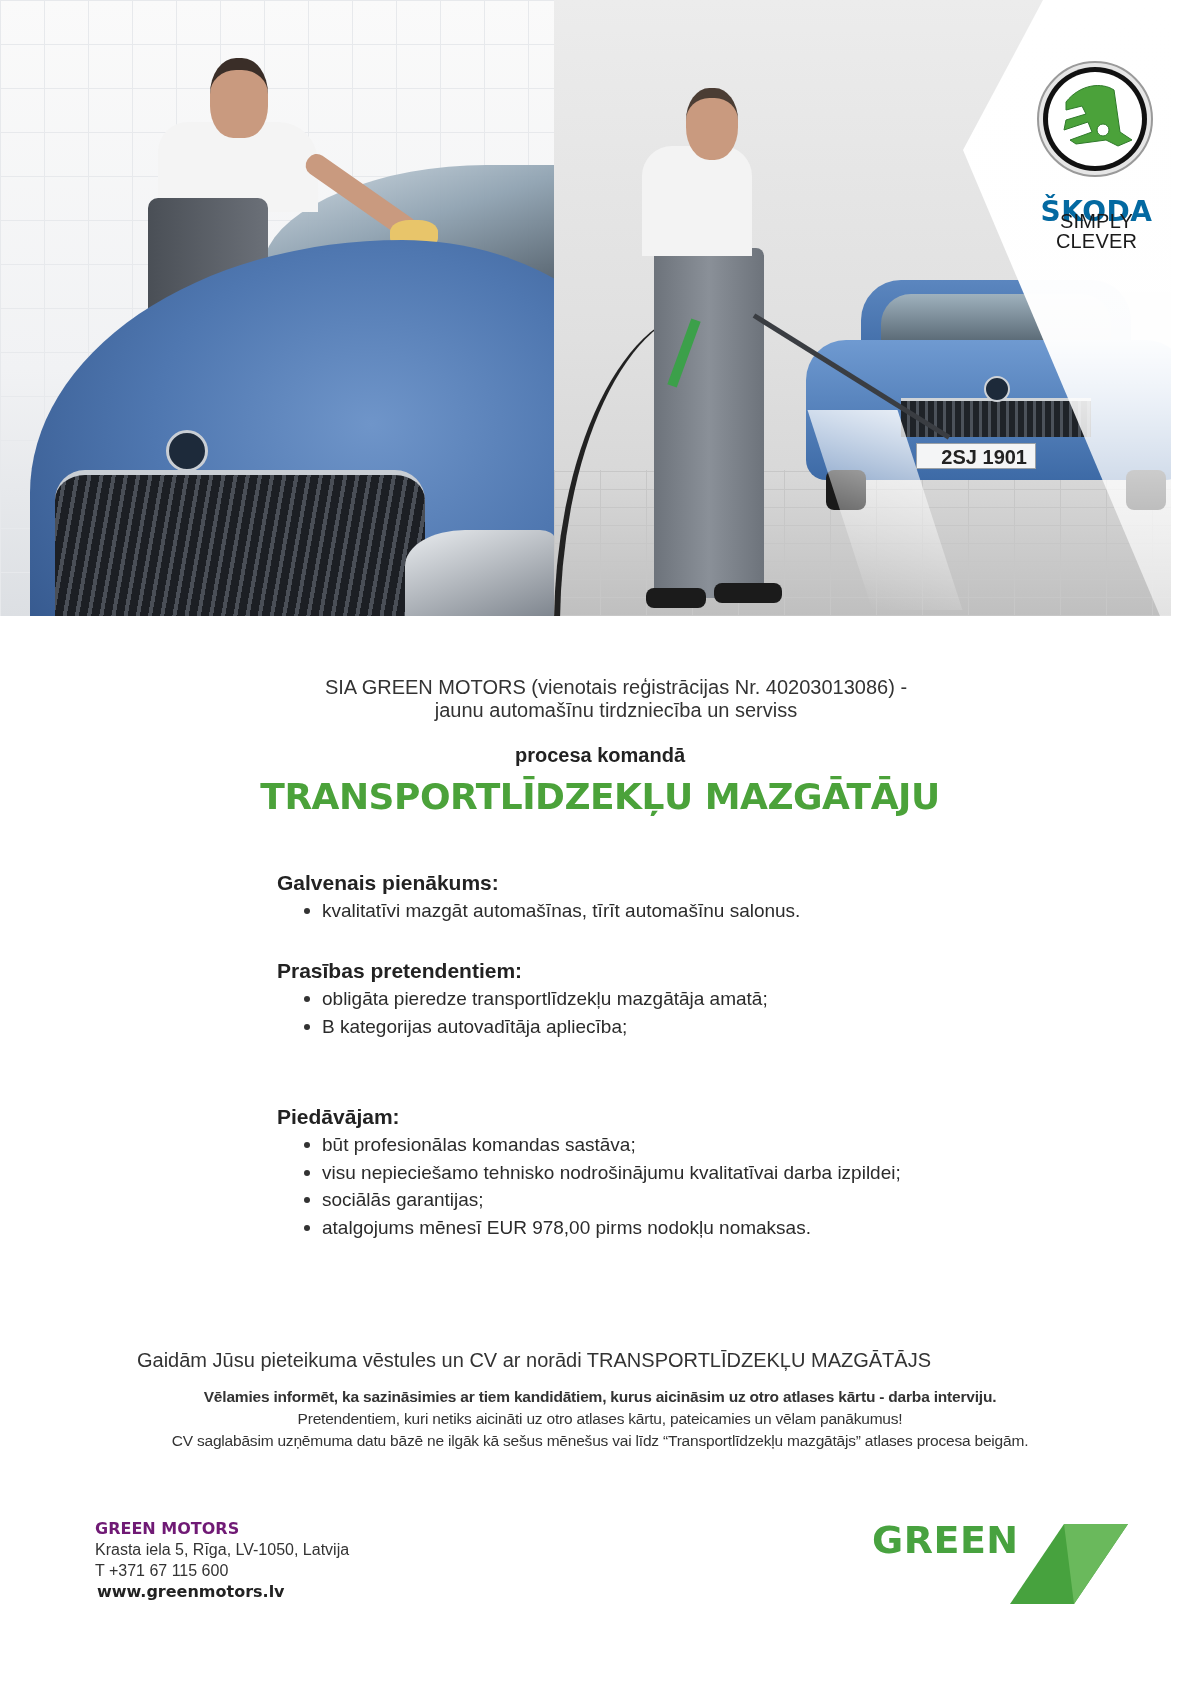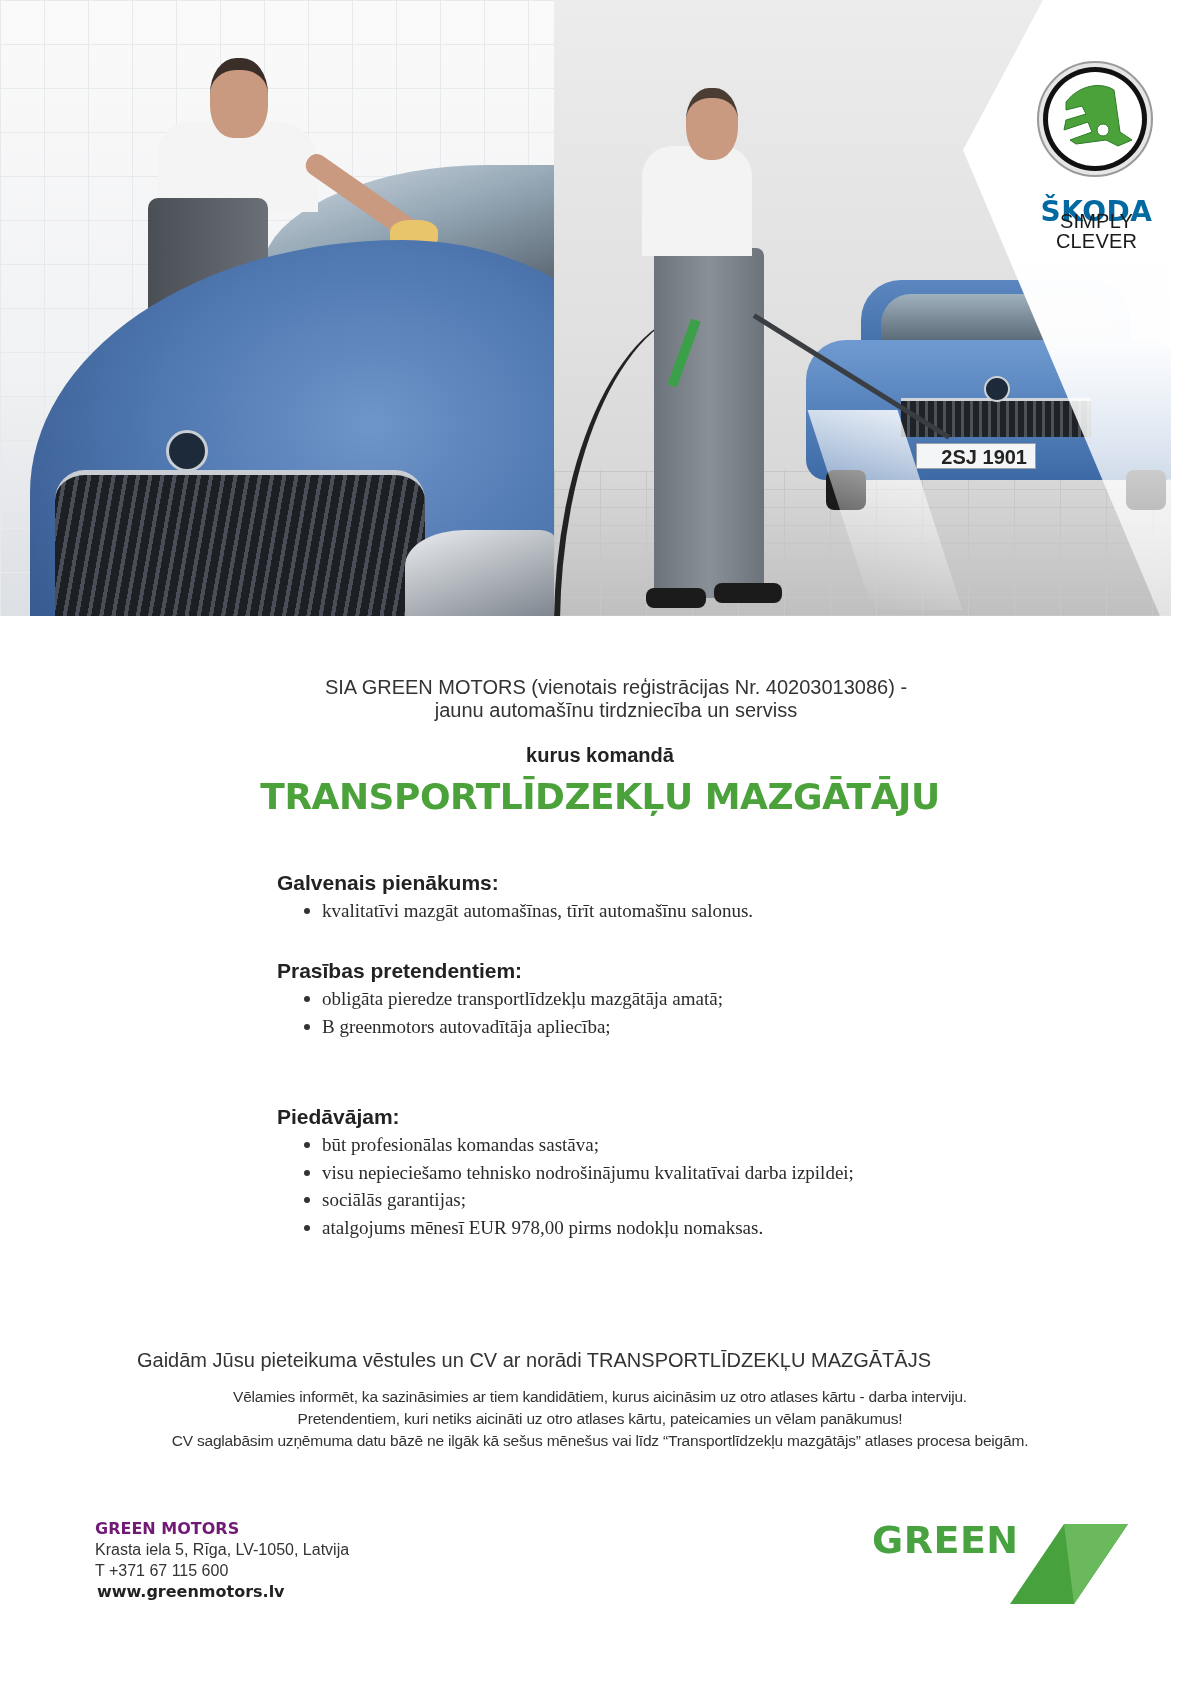--- a/index.html
+++ b/index.html
@@ -59,21 +59,21 @@
   .skoda-logo { position:absolute; left:1036px; top:60px; width:118px; height:118px; }
   .skoda-word { position:absolute; left:1024px; top:196px; width:145px; text-align:center; font-family:"DejaVu Sans", sans-serif; font-weight:bold; font-size:28px; letter-spacing:0.5px; color:#0369a1; line-height:32px; }
   .skoda-tag { position:absolute; left:1024px; top:211px; width:145px; text-align:center; font-size:20px; color:#1a1a1a; line-height:20px; letter-spacing:0.2px; }
 
   .company-line { position:absolute; left:16px; width:1200px; text-align:center; font-size:20px; color:#333; line-height:22px; }
   .invite { position:absolute; left:0; top:741px; width:1200px; text-align:center; font-weight:bold; font-size:20px; color:#222; line-height:28px; }
   .headline { position:absolute; left:0; top:774px; width:1200px; text-align:center; font-family:"DejaVu Sans", sans-serif; font-weight:bold; font-size:36px; color:#4ba23a; line-height:46px; letter-spacing:-0.5px; }
 
   .section { position:absolute; left:277px; width:760px; }
   .section h3 { margin:0; font-weight:bold; font-size:21px; color:#222; line-height:28px; }
-  .section ul { margin:0; padding:0; list-style:none;font-family:Liberation Serif, serif; }
+  .section ul { margin:0; padding:0; list-style:none; }
   .section li { position:relative; padding-left:45px; font-size:19px; line-height:27.5px; color:#2b2b2b; }
   .section li .dot { position:absolute; left:27px; top:11px; width:6px; height:6px; border-radius:50%; background:#333; }
 
   .await { position:absolute; left:0; top:1346px; width:1068px; text-align:center; font-size:20px; color:#333; line-height:28px; }
   .info-line { position:absolute; left:0; width:1200px; text-align:center; font-size:15.5px; color:#333; line-height:22px; letter-spacing:-0.2px; }
 
   .footer-contact { position:absolute; left:95px; top:1518px; width:360px; }
   .footer-contact .fc-name { font-weight:bold; font-size:16px; color:#701a75; line-height:21px; font-family:"DejaVu Sans", sans-serif; }
   .footer-contact .fc-line { font-size:16px; color:#333; line-height:21px; }
   .footer-contact .fc-web { font-weight:bold; font-size:16px; color:#222; line-height:21px; font-family:"DejaVu Sans", sans-serif; margin-left:2px; }
@@ -145,50 +145,50 @@
     <path d="M30,42 C44,24 66,22 78,30 L84,72 L96,80 L82,86 L70,80 L40,84 L34,80 L56,72 L52,62 L28,70 L30,60 L50,54 L46,46 L30,50 Z" fill="#4ba23a" stroke="#2f7a2a" stroke-width="1"></path>
     <circle cx="67" cy="70" r="6" fill="#ffffff" stroke="#2f7a2a" stroke-width="1"></circle>
   </svg>
   <div class="skoda-word">ŠKODA</div>
   <div class="skoda-tag">SIMPLY CLEVER</div>
 </div>
 
 <div class="company-line" style="top:676px;">SIA GREEN MOTORS (vienotais reģistrācijas Nr. 40203013086) -</div>
 <div class="company-line" style="top:699px;">jaunu automašīnu tirdzniecība un serviss</div>
 
-<div class="invite">kurus komandā</div>
+<div class="invite">procesa komandā</div>
 <div class="headline">TRANSPORTLĪDZEKĻU MAZGĀTĀJU</div>
 
 <div class="section" style="top:869px;">
   <h3>Galvenais pienākums:</h3>
   <ul>
     <li><span class="dot"></span><span>kvalitatīvi mazgāt automašīnas, tīrīt automašīnu salonus.</span></li>
   </ul>
 </div>
 
 <div class="section" style="top:957px;">
   <h3>Prasības pretendentiem:</h3>
   <ul>
     <li><span class="dot"></span><span>obligāta pieredze transportlīdzekļu mazgātāja amatā;</span></li>
-    <li><span class="dot"></span><span>B greenmotors autovadītāja apliecība;</span></li>
+    <li><span class="dot"></span><span>B kategorijas autovadītāja apliecība;</span></li>
   </ul>
 </div>
 
 <div class="section" style="top:1103px;">
   <h3>Piedāvājam:</h3>
   <ul>
     <li><span class="dot"></span><span>būt profesionālas komandas sastāva;</span></li>
     <li><span class="dot"></span><span>visu nepieciešamo tehnisko nodrošinājumu kvalitatīvai darba izpildei;</span></li>
     <li><span class="dot"></span><span>sociālās garantijas;</span></li>
     <li><span class="dot"></span><span>atalgojums mēnesī EUR 978,00 pirms nodokļu nomaksas.</span></li>
   </ul>
 </div>
 
 <div class="await">Gaidām Jūsu pieteikuma vēstules un CV ar norādi TRANSPORTLĪDZEKĻU MAZGĀTĀJS</div>
-<div class="info-line" style="top:1386px;">Vēlamies informēt, ka sazināsimies ar tiem kandidātiem, kurus aicināsim uz otro atlases kārtu - darba interviju.</div>
+<div class="info-line" style="top:1386px;font-weight:bold;">Vēlamies informēt, ka sazināsimies ar tiem kandidātiem, kurus aicināsim uz otro atlases kārtu - darba interviju.</div>
 <div class="info-line" style="top:1408px;">Pretendentiem, kuri netiks aicināti uz otro atlases kārtu, pateicamies un vēlam panākumus!</div>
 <div class="info-line" style="top:1430px;">CV saglabāsim uzņēmuma datu bāzē ne ilgāk kā sešus mēnešus vai līdz “Transportlīdzekļu mazgātājs” atlases procesa beigām.</div>
 
 <div class="footer-contact">
   <div class="fc-name">GREEN MOTORS</div>
   <div class="fc-line">Krasta iela 5, Rīga, LV-1050, Latvija</div>
   <div class="fc-line">T +371 67 115 600</div>
   <div class="fc-web">www.greenmotors.lv</div>
 </div>
 

